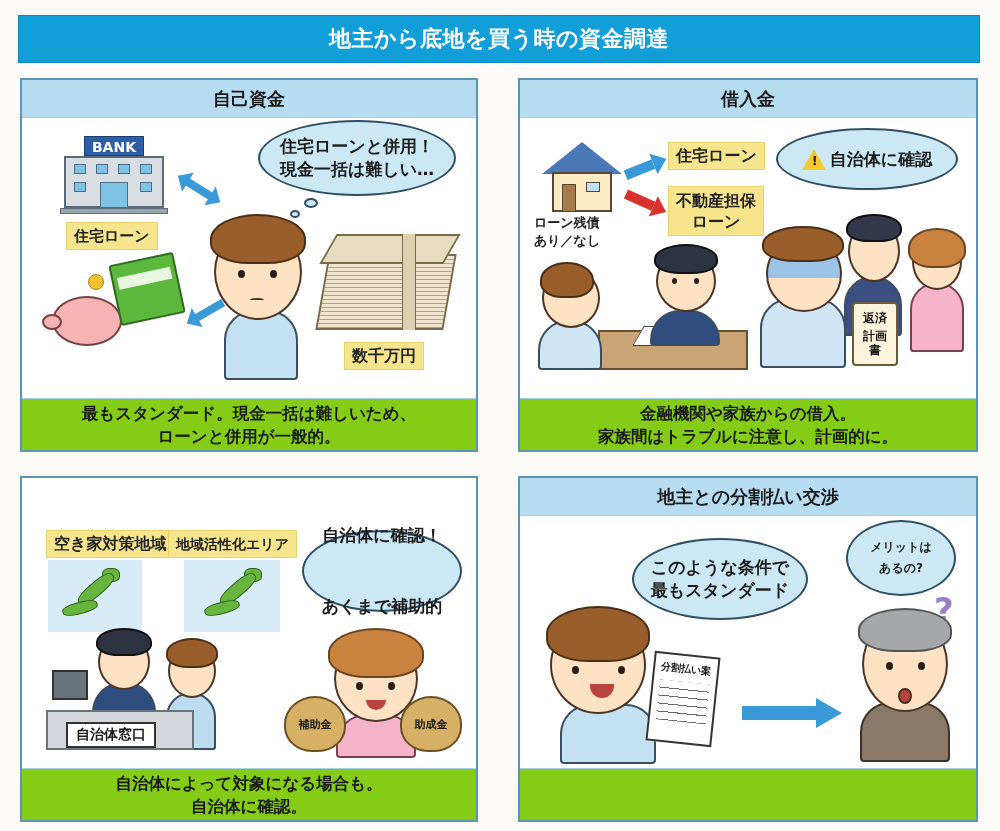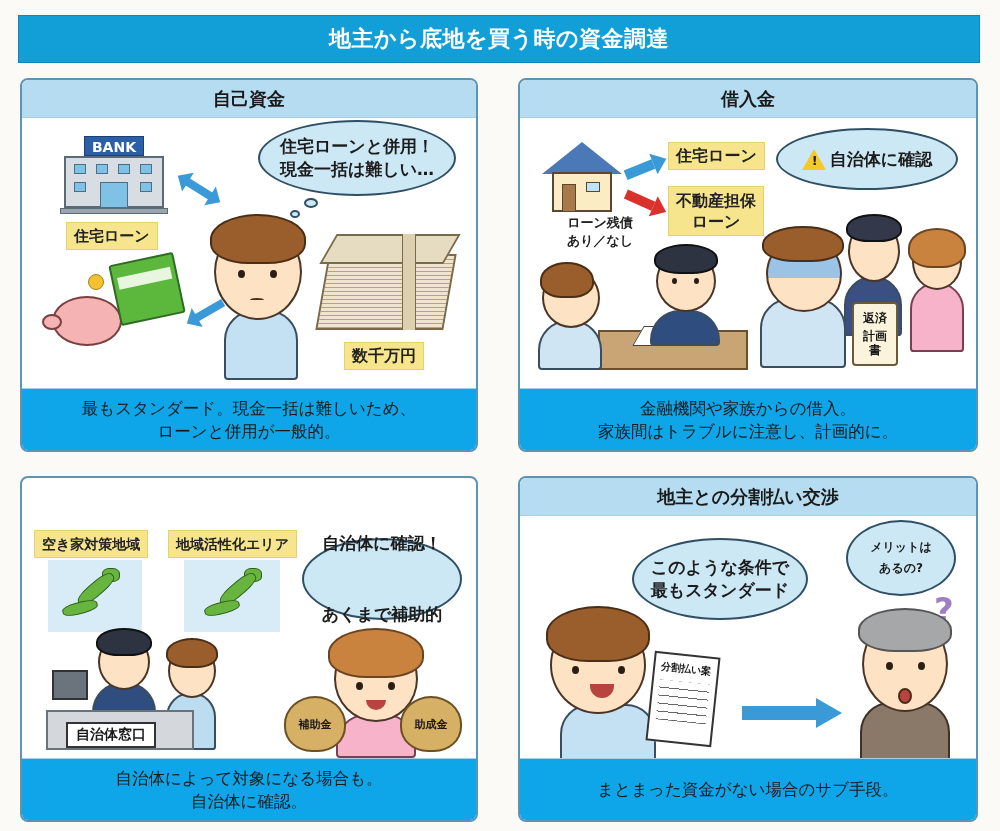--- a/index.html
+++ b/index.html
@@ -8,33 +8,33 @@
 
   .title-bar {
     position: absolute; left: 18px; top: 15px; width: 962px; height: 48px;
     background: #129fd8; border: 1px solid #0e86b9;
     display: flex; align-items: center; justify-content: center;
     color: #fff; font-size: 22px; font-weight: bold; letter-spacing: 0.5px;
   }
 
   .panel {
     position: absolute; background: #fff; border: 2px solid #5d93b3;
-    border-radius: 8px; overflow: hidden;
+    border-radius: 0; overflow: hidden;
   }
   .panel-header {
     position: absolute; left: 0; top: 0; right: 0; height: 38px;
     background: #b5dcf0; border-bottom: 1px solid #a6cee4;
     display: flex; align-items: center; justify-content: center;
     font-size: 18px; font-weight: bold; color: #1a1a1a;
   }
   .panel-footer {
-    position: absolute; left: 0; right: 0; bottom: 0; height: 62px;
-    background: #0ea5e9; border-top: 1px solid #a6cee4;
+    position: absolute; left: 0; right: 0; bottom: 0; height: 52px;
+    background: #84cc16; border-top: 1px solid #a6cee4;
     display: flex; flex-direction: column; align-items: center; justify-content: center;
-    font-size: 16.5px; font-weight: normal; line-height: 23px; color: #1a1a1a;
+    font-size: 16.5px; font-weight: bold; line-height: 23px; color: #1a1a1a;
   }
   .art { position: absolute; }
 
   .label-yellow {
     position: absolute; background: #f6e58d; border: 1px solid #e7d26a;
     font-weight: bold; font-size: 15px; color: #222; padding: 3px 7px;
     white-space: nowrap; text-align: center; line-height: 20px;
   }
   .bubble {
     position: absolute; background: #cde8f5; border: 2px solid #2f4f64;
@@ -123,21 +123,21 @@
 
 <div class="panel" style="left:518px;top:78px;width:460px;height:374px;">
   <div class="panel-header">借入金</div>
 
   <div class="art" style="left:22px;top:62px;width:80px;height:70px;">
     <div style="position:absolute;left:0;top:0;width:0;height:0;border-left:40px solid transparent;border-right:40px solid transparent;border-bottom:32px solid #4b79b8;"></div>
     <div style="position:absolute;left:10px;top:30px;width:60px;height:40px;background:#fbecc4;border:2px solid #5a4632;"></div>
     <div style="position:absolute;left:20px;top:42px;width:14px;height:28px;background:#a77a4c;border:1px solid #5a4632;"></div>
     <div style="position:absolute;left:44px;top:40px;width:14px;height:10px;background:#bfe3f6;border:1px solid #5a4632;"></div>
   </div>
-  <div class="art small-text" style="left:30px;top:134px;width:100px;text-align:center;line-height:18px;">
+  <div class="art small-text" style="left:14px;top:134px;width:100px;line-height:18px;">
     <div>ローン残債</div>
     <div>あり／なし</div>
   </div>
 
   <div class="art" style="left:104px;top:76px;width:44px;height:22px;transform:rotate(-22deg);">
     <div style="position:absolute;left:0;top:6px;width:30px;height:10px;background:#3a9ad8;"></div>
     <div style="position:absolute;right:0;top:0;width:0;height:0;border-top:11px solid transparent;border-bottom:11px solid transparent;border-left:14px solid #3a9ad8;"></div>
   </div>
   <div class="art" style="left:104px;top:112px;width:44px;height:22px;transform:rotate(24deg);">
     <div style="position:absolute;left:0;top:6px;width:30px;height:10px;background:#d9322d;"></div>
@@ -206,39 +206,39 @@
   <div class="art" style="left:40px;top:90px;width:68px;height:54px;">
     <div style="position:absolute;left:40px;top:0;width:18px;height:14px;background:#67b43e;border:1px solid #2f5e1c;border-radius:40%;"></div>
     <div style="position:absolute;left:12px;top:14px;width:44px;height:14px;background:#67b43e;border:1px solid #2f5e1c;transform:rotate(-40deg);border-radius:40%;"></div>
     <div style="position:absolute;left:0;top:34px;width:36px;height:12px;background:#67b43e;border:1px solid #2f5e1c;transform:rotate(-14deg);border-radius:40%;"></div>
   </div>
   <div class="art" style="left:180px;top:90px;width:70px;height:54px;">
     <div style="position:absolute;left:42px;top:0;width:18px;height:14px;background:#67b43e;border:1px solid #2f5e1c;border-radius:40%;"></div>
     <div style="position:absolute;left:14px;top:14px;width:44px;height:14px;background:#67b43e;border:1px solid #2f5e1c;transform:rotate(-40deg);border-radius:40%;"></div>
     <div style="position:absolute;left:2px;top:34px;width:36px;height:12px;background:#67b43e;border:1px solid #2f5e1c;transform:rotate(-14deg);border-radius:40%;"></div>
   </div>
-  <div class="label-yellow" style="left:12px;top:52px;font-size:14px;">空き家対策地域</div>
+  <div class="label-yellow" style="left:24px;top:52px;font-size:16px;">空き家対策地域</div>
   <div class="label-yellow" style="left:146px;top:52px;font-size:14px;">地域活性化エリア</div>
 
   <div class="art" style="left:24px;top:148px;width:210px;height:124px;">
     <div style="position:absolute;left:6px;top:44px;width:36px;height:30px;background:#6b747c;border:2px solid #333;"></div>
 
     <div class="body-shape" style="left:46px;top:56px;width:64px;height:40px;background:#2f4d7e;"></div>
     <div class="head" style="left:52px;top:8px;width:52px;height:56px;"></div>
     <div class="hair" style="left:50px;top:2px;width:56px;height:28px;background:#2d3340;border:2px solid #111;"></div>
 
     <div class="body-shape" style="left:120px;top:66px;width:50px;height:58px;background:#bcdcf0;"></div>
     <div class="head" style="left:122px;top:18px;width:48px;height:54px;"></div>
     <div class="hair" style="left:120px;top:12px;width:52px;height:30px;background:#9a5d2c;border:2px solid #4a2f16;"></div>
 
     <div style="position:absolute;left:0;top:84px;width:148px;height:40px;background:#d4d8dc;border:2px solid #6a737b;"></div>
   </div>
   <div class="art" style="left:44px;top:244px;padding:2px 8px;background:#fff;border:2px solid #333;font-size:14px;font-weight:bold;">自治体窓口</div>
 
-  <div class="bubble" style="left:280px;top:60px;width:160px;height:82px;gap:48px;">
+  <div class="bubble" style="left:280px;top:52px;width:160px;height:82px;gap:48px;">
     <span>自治体に確認！</span>
     <span>あくまで補助的</span>
   </div>
 
   <div class="art" style="left:262px;top:150px;width:184px;height:128px;">
     <div class="body-shape" style="left:52px;top:86px;width:80px;height:44px;background:#f6b3c9;border-color:#7a3f55;"></div>
     <div class="head" style="left:50px;top:8px;width:84px;height:86px;"></div>
     <div class="hair" style="left:44px;top:0;width:96px;height:50px;background:#c9833f;border:2px solid #6b4422;"></div>
     <div class="eye" style="left:72px;top:54px;"></div>
     <div class="eye" style="left:104px;top:54px;"></div>
@@ -293,15 +293,14 @@
   <div class="art" style="left:330px;top:124px;width:110px;height:156px;">
     <div class="body-shape" style="left:10px;top:100px;width:90px;height:60px;background:#8a7968;border-color:#3e3227;"></div>
     <div class="head" style="left:12px;top:14px;width:86px;height:96px;"></div>
     <div class="hair" style="left:8px;top:6px;width:94px;height:44px;background:#a5a7a8;border:2px solid #555;"></div>
     <div class="eye" style="left:36px;top:60px;"></div>
     <div class="eye" style="left:68px;top:60px;"></div>
     <div style="position:absolute;left:48px;top:86px;width:14px;height:16px;background:#b8433f;border:2px solid #4a2f16;border-radius:50%;"></div>
   </div>
 
   <div class="panel-footer">
-    <span>まとまった資金がない場合のサブ手段。</span>
   </div>
 </div>
 
 </body></html>

